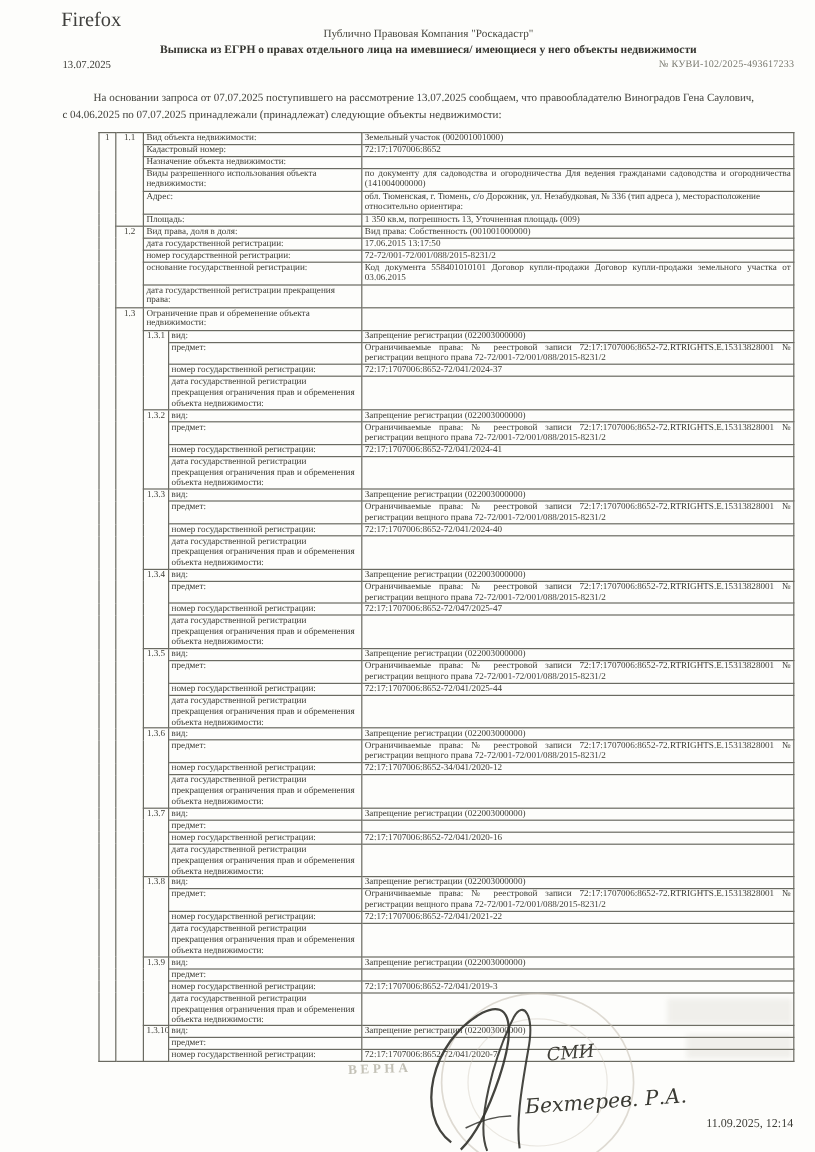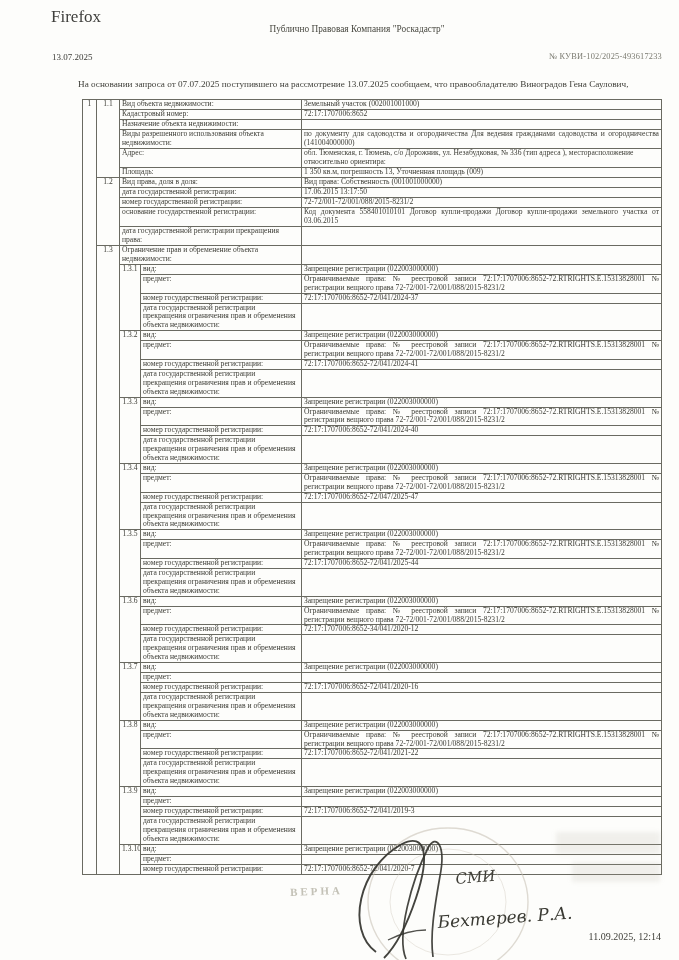--- a/index.html
+++ b/index.html
@@ -12,21 +12,21 @@
   
   .chrome-bar { position:absolute; top:7px; left:6px; right:7px;
     display:flex; justify-content:space-between; align-items:flex-start;
     font-size:17px; color:#3f3f3c;margin-left:45px; }
   .chrome-url { max-width:420px; white-space:nowrap; overflow:hidden; }
 
   
   .doc { position:absolute; top:24px; left:52px; width:610px; }
   .org-line { text-align:center; font-size:9.3px; color:#47473f; }
   .title-line { text-align:center; font-size:9.6px; font-weight:bold; color:#35352f; margin-top:2px; }
-  .meta-row { display:flex; justify-content:space-between; margin-top:18px; font-size:9px; }
+  .meta-row { display:flex; justify-content:space-between; margin-top:2px; font-size:9px; }
   .doc-number { color:#7a7a70; font-size:8.4px; letter-spacing:.2px; }
 
   .intro { margin-top:16px; font-size:9.2px; line-height:1.5; color:#41413b; }
   .intro-l1 { text-indent:26px; text-align:justify; }
   .intro-period { text-align:right; }
 
   
   table.egrn { border-collapse:collapse; margin-top:7px; margin-left:30px; width:580px;
     table-layout:fixed; }
   table.egrn td { border:1px solid #6a6a61; padding:0 2px; vertical-align:top;
@@ -50,27 +50,29 @@
 </style>
 </head>
 <body>
 
 <div class="chrome-bar">
   <span>Firefox</span>
 </div>
 
 <div class="doc">
   <div class="org-line">Публично Правовая Компания "Роскадастр"</div>
+  <div class="title-line">Выписка из ЕГРН о правах отдельного лица на имевшиеся/ имеющиеся у него объекты недвижимости</div>
   <div class="meta-row">
     <span>13.07.2025</span>
     <span class="doc-number">№ КУВИ-102/2025-493617233</span>
   </div>
 
   <div class="intro">
     <div class="intro-l1">На основании запроса от 07.07.2025 поступившего на рассмотрение 13.07.2025 сообщаем, что правообладателю Виноградов Гена Саулович,</div>
+    <div>с 04.06.2025 по 07.07.2025 принадлежали (принадлежат) следующие объекты недвижимости:</div>
   </div>
 
   <table class="egrn">
     <colgroup>
       <col style="width:14px">
         <col style="width:23px">
         <col style="width:21px">
       <col style="width:161px">
         <col>
     </colgroup>

